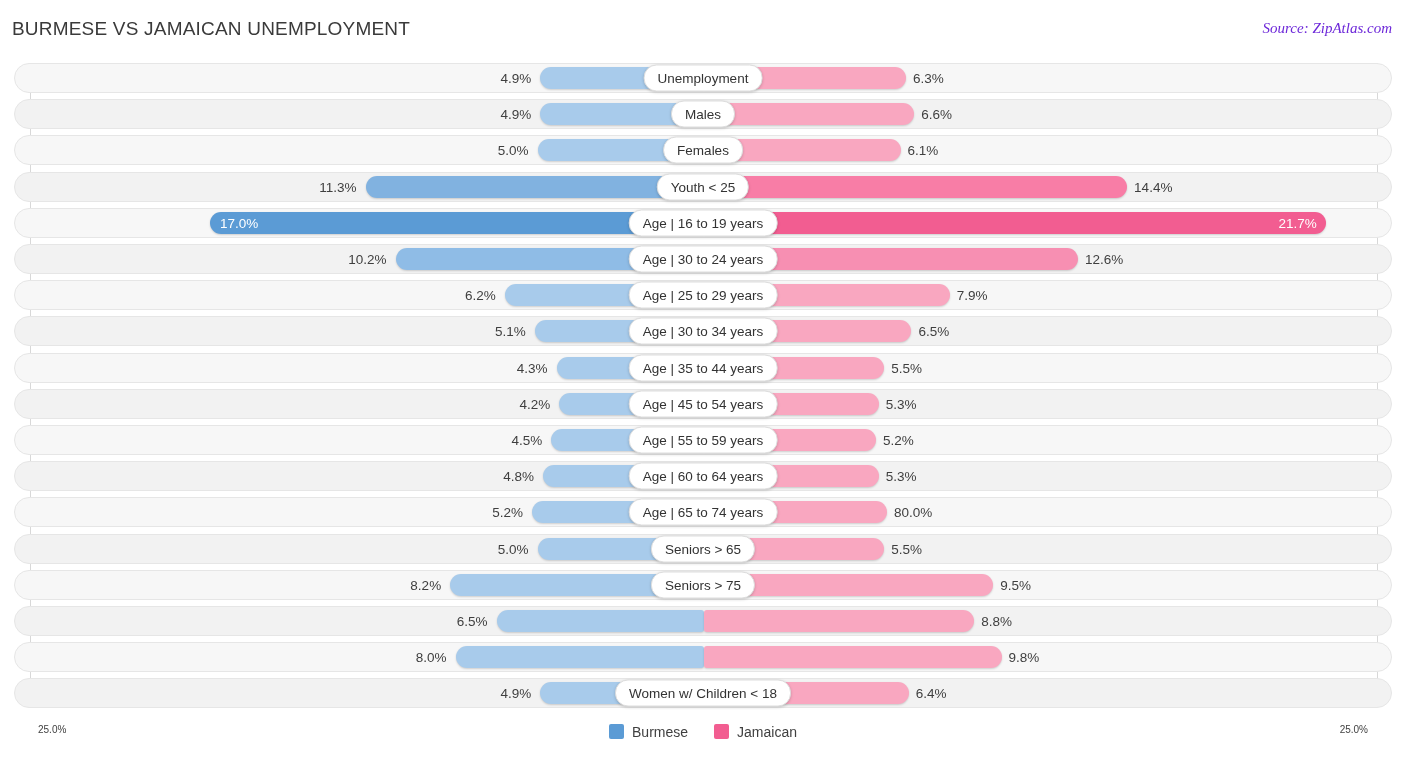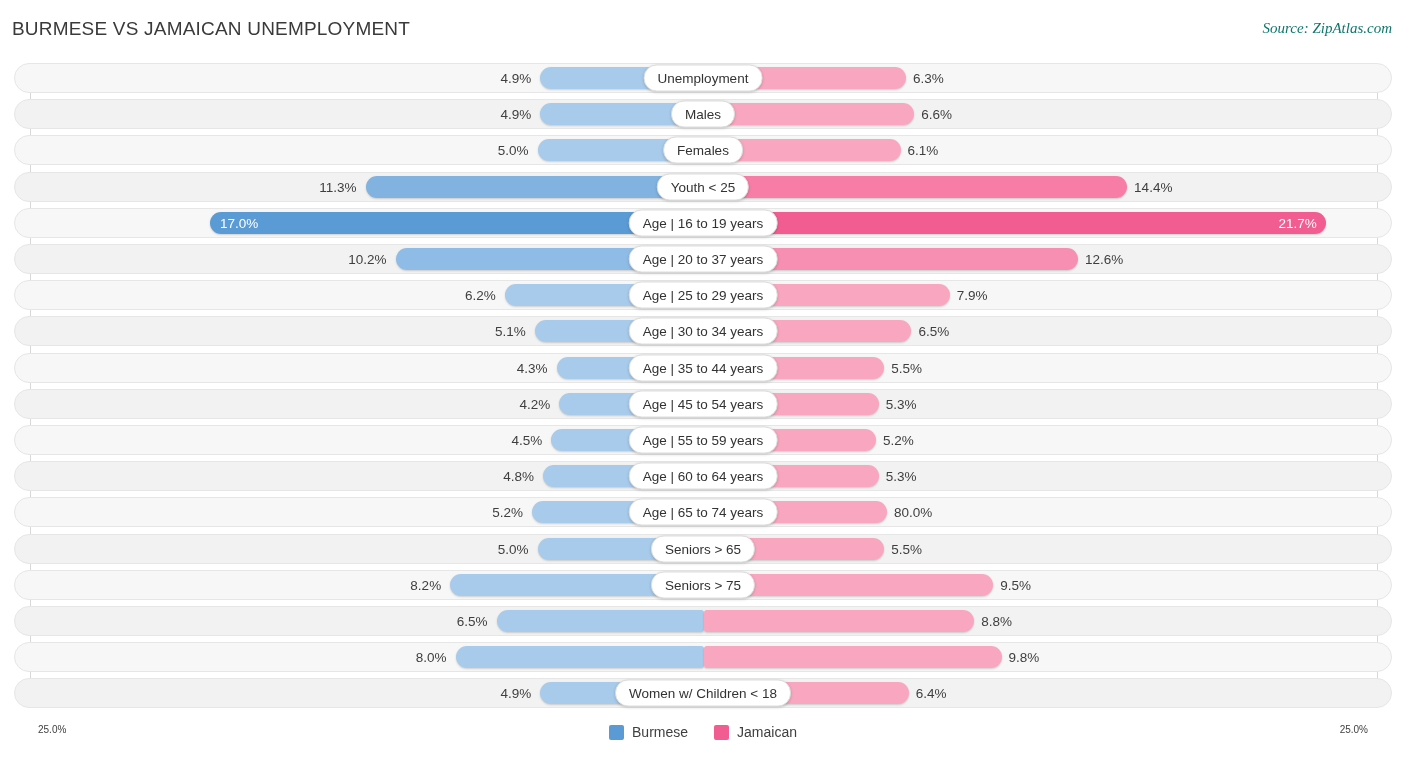--- a/index.html
+++ b/index.html
@@ -10,21 +10,21 @@
     overflow:hidden;
     position:relative;
   }
   #chart-title{
     position:absolute;left:12px;top:18px;
     font-size:19px;color:#3a3a3a;letter-spacing:.2px;
     white-space:nowrap;
   }
   #source-note{
     position:absolute;right:14px;top:20px;
-    font-size:15px;color:#0f766e;font-style:italic;
+    font-size:15px;color:#6d28d9;font-style:italic;
     font-family:"Liberation Serif", serif;
     white-space:nowrap;
   }
   #plot{
     position:absolute;left:0;top:63px;
     width:1406px;height:655px;
   }
   .axis-line{
     position:absolute;top:0;bottom:29px;width:1px;
     background:#d8d8d8;
@@ -92,21 +92,21 @@
   .axis-cap{
     position:absolute;top:6px;
     font-size:10px;color:#3f3f3f;white-space:nowrap;
   }
   #axis-cap-left{left:38px;}
   #axis-cap-right{right:38px;}
   #legend{
     position:absolute;left:0;right:0;top:6px;
     display:flex;justify-content:center;align-items:center;gap:26px;
   }
-  .legend-item{display:flex;align-items:center;gap:8px;}
+  .legend-item{display:flex;align-items:flex-start;gap:8px;}
   .swatch{width:15px;height:15px;border-radius:2px;display:block;}
   .legend-label{font-size:14px;color:#3f3f3f;white-space:nowrap;}
 </style>
 </head>
 <body>
 
 <div id="chart-title">BURMESE VS JAMAICAN UNEMPLOYMENT</div>
 <div id="source-note">Source: ZipAtlas.com</div>
 
 <div id="plot">
@@ -146,21 +146,21 @@
         <div class="bar bar-right" style="left: 689px; width: 622.41px;"></div>
         <div class="val val-left inside" style="left: 204.9px;">17.0%</div>
         <div class="val val-right inside" style="left: 1263.41px;">21.7%</div>
         <div class="cat-pill">Age | 16 to 19 years</div>
       </div>
       <div class="row alt s3" style="top: 181px;">
         <div class="bar bar-left" style="left: 380.54px; width: 308.46px;"></div>
         <div class="bar bar-right" style="left: 689px; width: 373.98px;"></div>
         <div class="val val-left" style="right: 1004.46px;">10.2%</div>
         <div class="val val-right" style="left: 1069.98px;">12.6%</div>
-        <div class="cat-pill">Age | 20 to 37 years</div>
+        <div class="cat-pill">Age | 30 to 24 years</div>
       </div>
       <div class="row" style="top: 217.2px;">
         <div class="bar bar-left" style="left: 489.74px; width: 199.26px;"></div>
         <div class="bar bar-right" style="left: 689px; width: 245.67px;"></div>
         <div class="val val-left" style="right: 895.26px;">6.2%</div>
         <div class="val val-right" style="left: 941.67px;">7.9%</div>
         <div class="cat-pill">Age | 25 to 29 years</div>
       </div>
       <div class="row alt" style="top: 253.4px;">
         <div class="bar bar-left" style="left: 519.77px; width: 169.23px;"></div>

